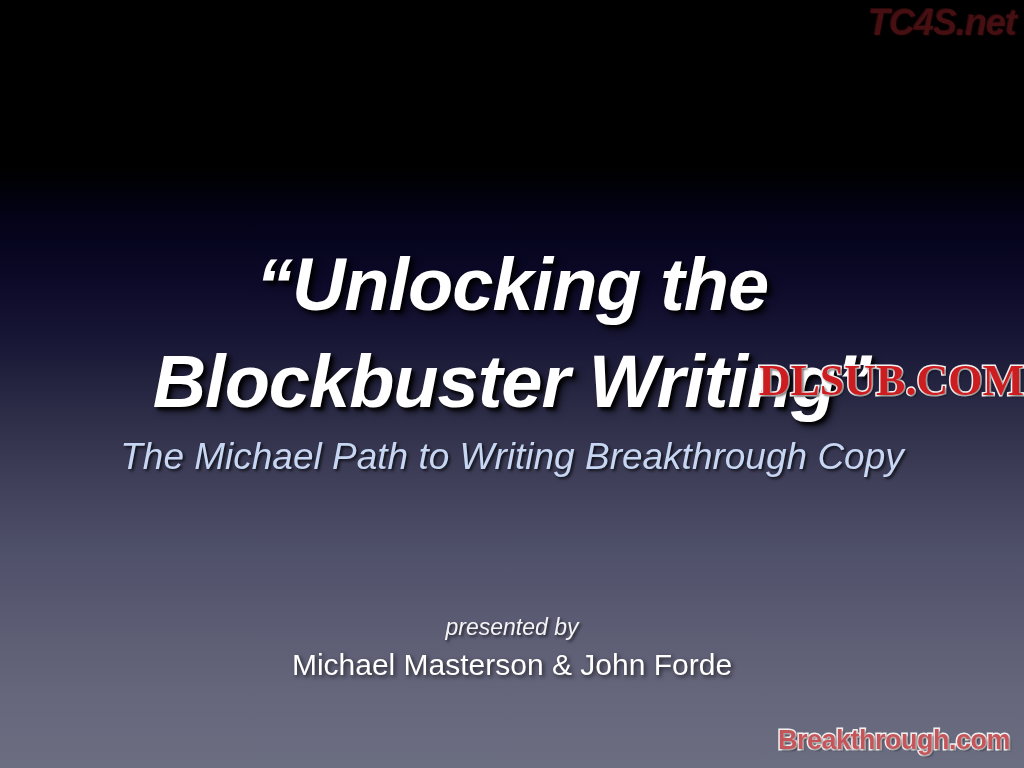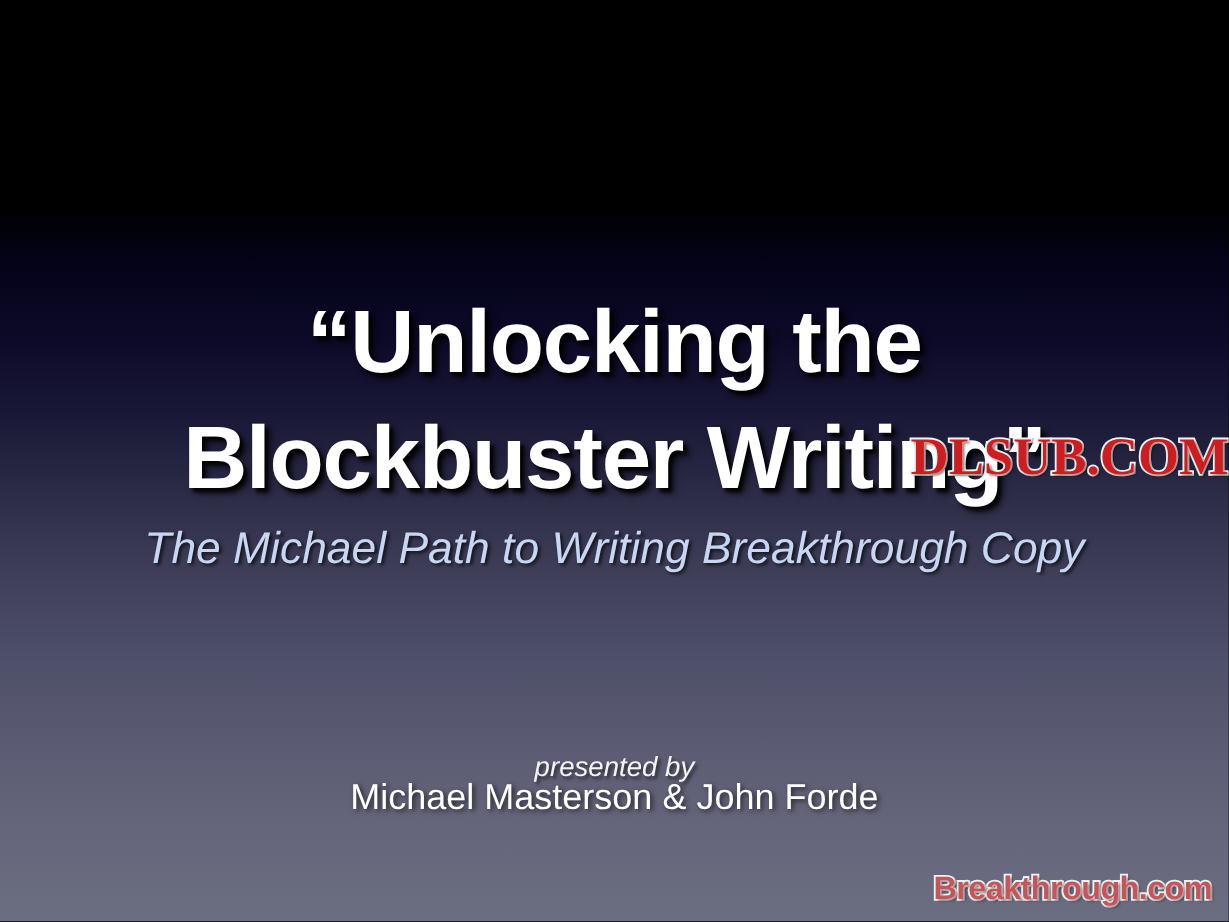--- a/index.html
+++ b/index.html
@@ -62,20 +62,21 @@
     font-family: "Liberation Sans", sans-serif;
     font-weight: bold;
     font-size: 74px;
     line-height: 97px;
     color: #ffffff;
     letter-spacing: -1px;
     white-space: nowrap;
     text-shadow:
       3px 3px 3px rgba(0,0,0,0.85),
       5px 5px 6px rgba(0,0,0,0.55);
+    font-style: italic;
   }
 
   
   .subtitle {
     position: absolute;
     top: 434px;
     left: 0;
     width: 1024px;
     text-align: center;
     font-family: "Liberation Sans", sans-serif;
@@ -115,21 +116,20 @@
     top: 613px;
     left: 0;
     width: 1024px;
     text-align: center;
     font-family: "Liberation Sans", sans-serif;
     font-style: italic;
     font-size: 23px;
     line-height: 28px;
     color: #f4f4f6;
     text-shadow: 2px 2px 3px rgba(0,0,0,0.6);
-    margin-top: 12px;
   }
   .presenters {
     position: absolute;
     top: 644px;
     left: 0;
     width: 1024px;
     text-align: center;
     font-family: "Liberation Sans", sans-serif;
     font-size: 30px;
     line-height: 42px;
@@ -154,20 +154,21 @@
       0 0 1px #ffffff,
       2px 2px 2px rgba(0,0,0,0.4);
     white-space: nowrap;
   }
 </style>
 </head>
 <body>
 
 <div id="slide">
 
+  <div class="wm-top">TC4S.net</div>
 
   <div class="title-block">
     <div class="title-line">“Unlocking the</div>
     <div class="title-line">Blockbuster Writing”</div>
   </div>
 
   <div class="wm-center">
     <span>DLSUB.COM</span>
   </div>
 

